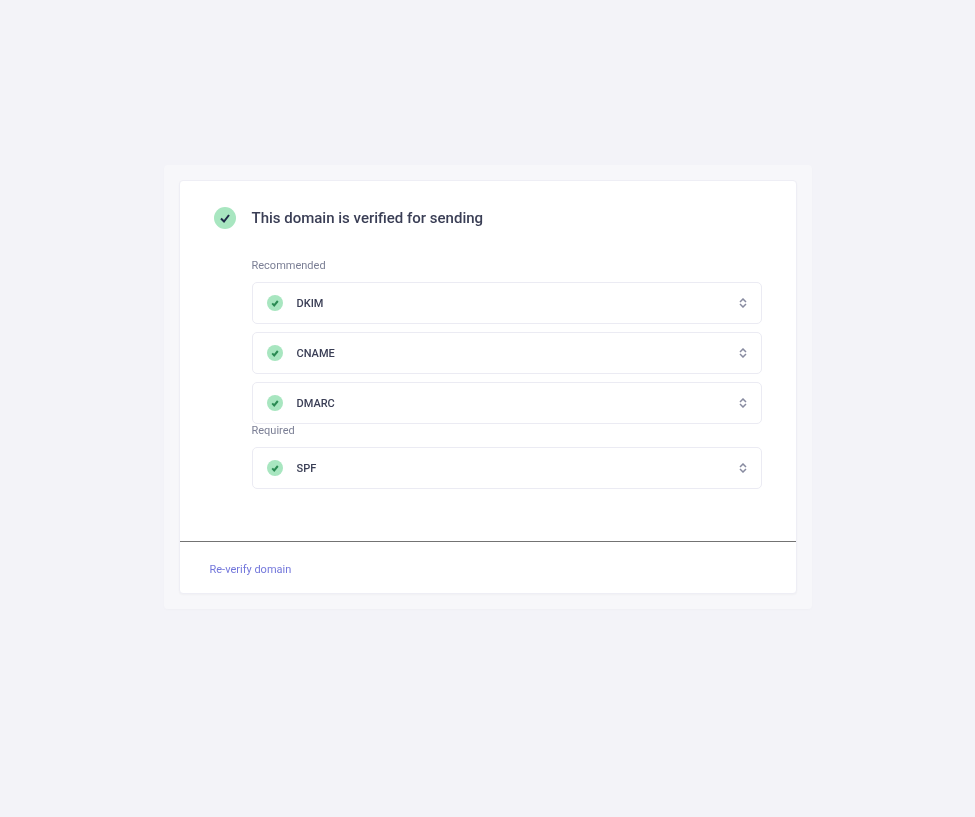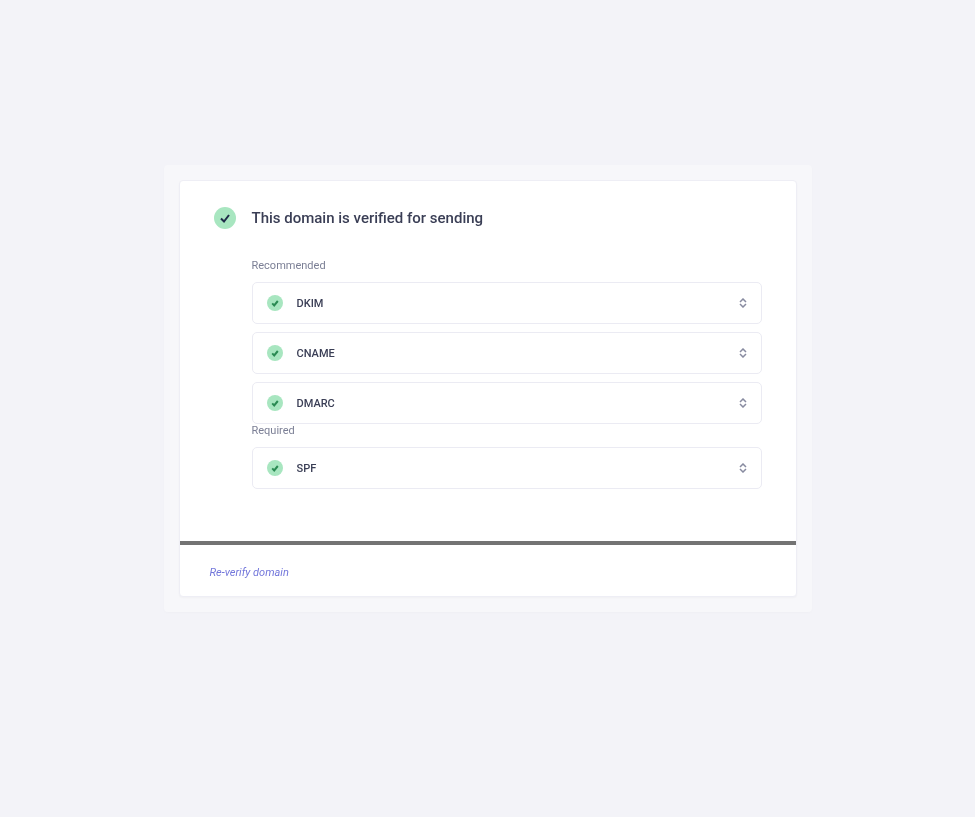--- a/index.html
+++ b/index.html
@@ -132,23 +132,22 @@
       gap: 0px;
     }
     .expand-toggle svg {
       width: 8px;
       height: 5px;
       stroke: #888ba0;
       stroke-width: 1.5;
       fill: none;
     }
     .card-footer {
-      border-top: 4px solid #737373;
+      border-top: 1px solid #737373;
       padding: 16px 30px;
-      font-style: italic;
     }
     .reverify-link {
       font-size: 11px;
       color: #7377db;
       text-decoration: none;
       cursor: pointer;
     }
   </style>
 </head>
 <body>

